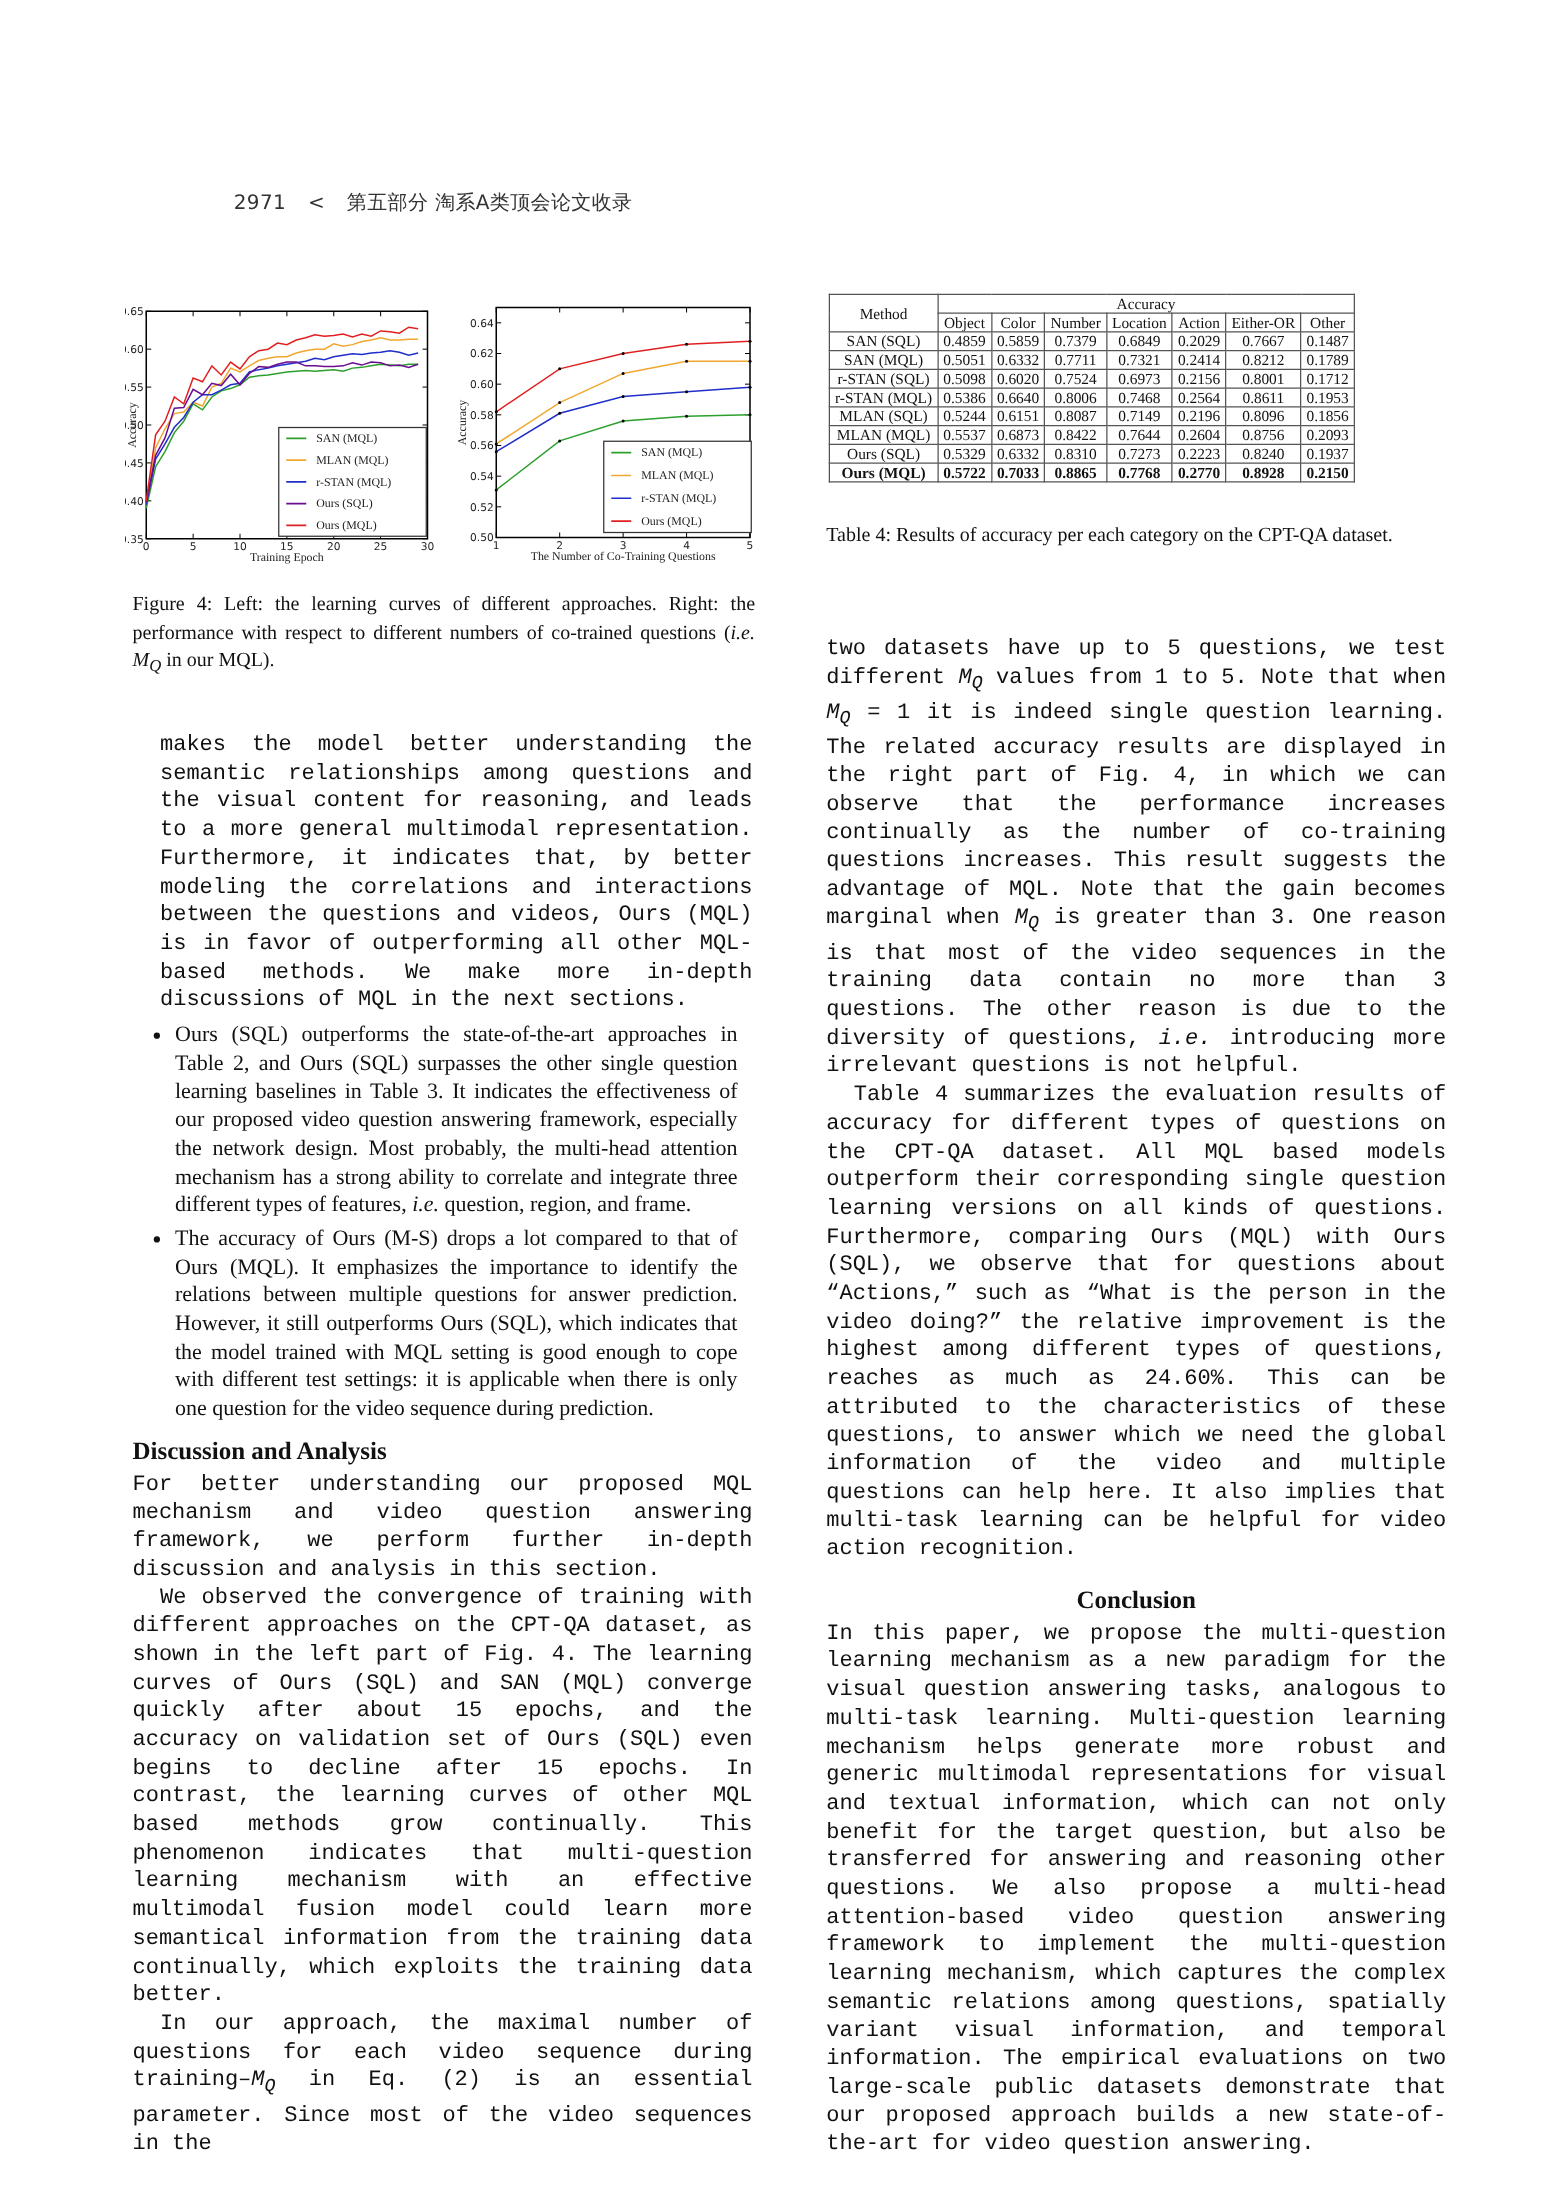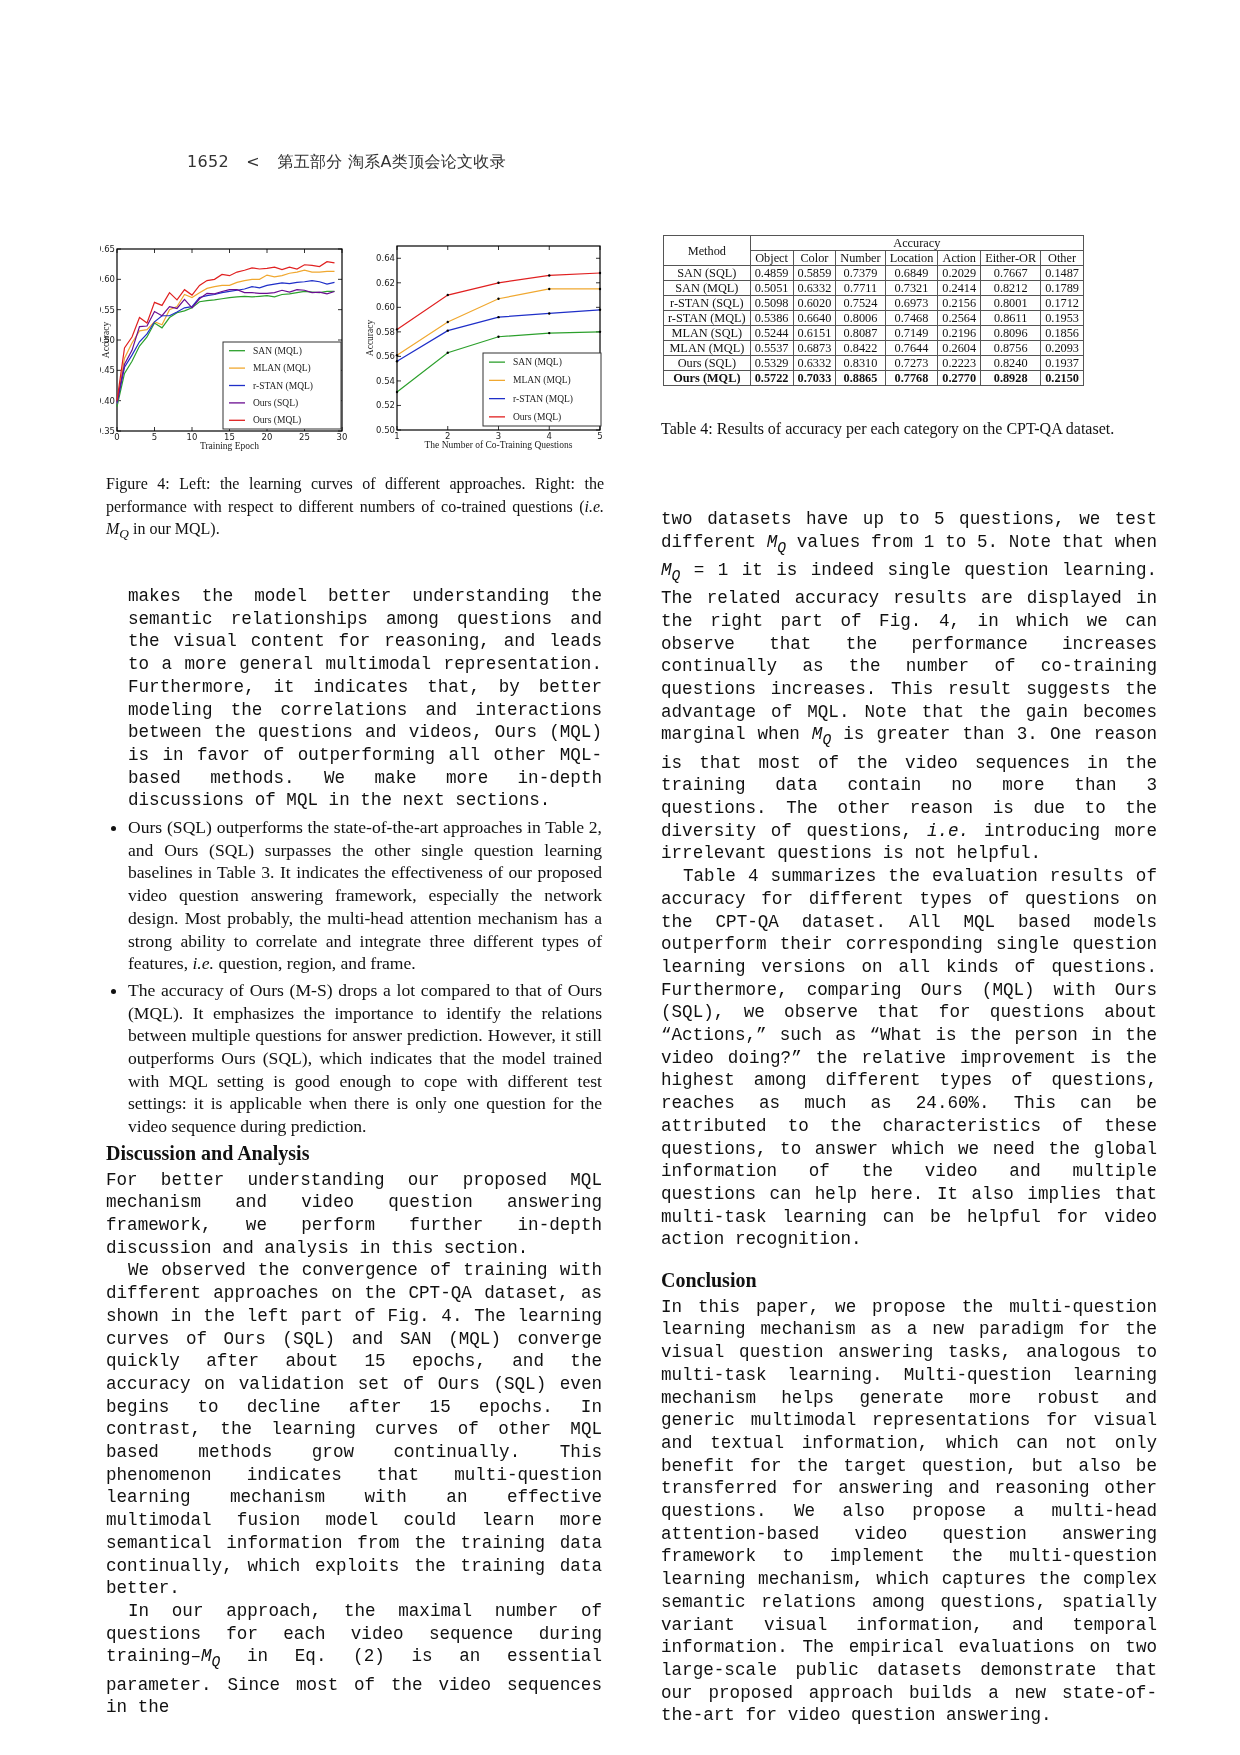--- a/index.html
+++ b/index.html
@@ -9,34 +9,34 @@
              font-size: 16px; color: #333; letter-spacing: 0.3px; }
   .runhead span { margin-right: 12px; }
   .chart { position: absolute; }
   .chart svg text { font-family: "DejaVu Sans", sans-serif; }
   .chart svg .serif { font-family: "Liberation Serif", serif; }
   .col { position: absolute; width: 496px; font-size: 17.6px; line-height: 22.7px; text-align: justify; }
   .col p { margin: 0; hyphens: auto; font-family: Liberation Mono, monospace; }
   .col p.ind { text-indent: 22px; }
   .caption { position: absolute; font-size: 16px; line-height: 22.7px; text-align: justify; }
   h2.sec { font-size: 20px; font-weight: bold; margin: 0; }
-  h2.center { }
-  ul.bul { margin: 0; padding-left: 22px; }
+  h2.center { text-align: center; }
+  ul.bul { margin: 12px; padding-left: 22px; }
   ul.bul li { margin: 0 0 4px 0; }
   i.m { font-style: italic; }
   table.t4 { position: absolute; left: 663px; top: 235px; border-collapse: collapse;
              font-size: 12.3px; line-height: 12px; font-family: "Liberation Serif", serif; }
   table.t4 td, table.t4 th { border: 1.4px solid #555; padding: 1px 4px; text-align: center; font-weight: normal; white-space: nowrap; }
   table.t4 tr.best td { font-weight: bold; }
 </style>
 </head>
 <body>
 
 <div class="runhead">
-  <span>1652</span>
+  <span>2971</span>
   <span>&lt;</span>
   <span>第五部分 淘系A类顶会论文收录</span>
 </div>
 
 <div class="chart" style="left:100px; top:236px;">
   <svg id="chart0" width="260" height="215">
       <rect x="17" y="13" width="225" height="182" fill="#fff" stroke="#000" stroke-width="1.2"></rect>
       <line x1="17" x2="21" y1="195" y2="195" stroke="#000" stroke-width="0.8"></line>
       <line x1="238" x2="242" y1="195" y2="195" stroke="#000" stroke-width="0.8"></line>
       <text x="15" y="198" font-size="8.5" text-anchor="end" fill="#222">0.35</text>

